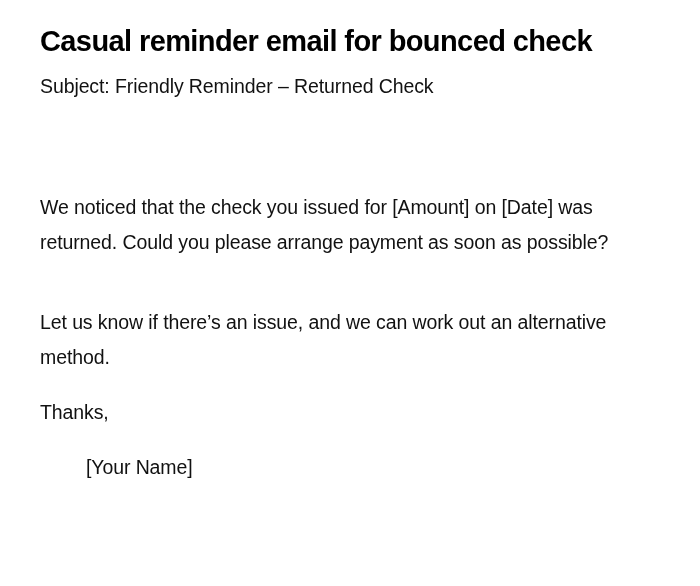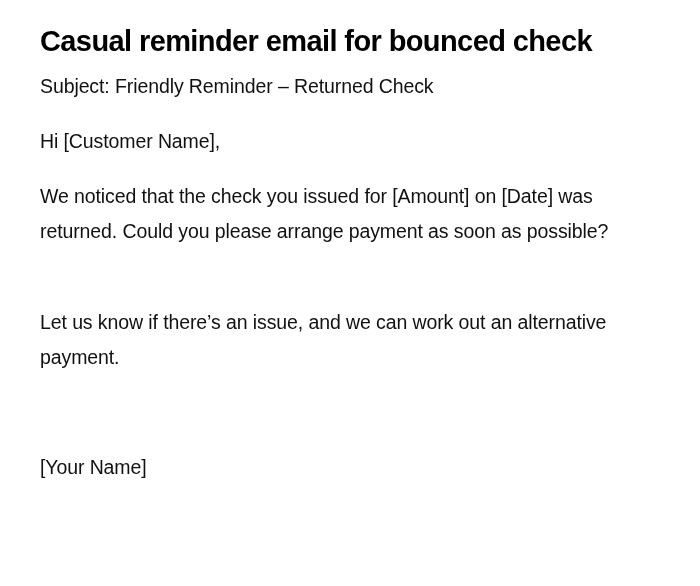--- a/index.html
+++ b/index.html
@@ -3,29 +3,29 @@
 <meta charset="utf-8">
 <style>
   html, body { margin: 0; padding: 0; background: #ffffff; }
   body { width: 700px; height: 586px; overflow: hidden; position: relative;
          font-family: "Liberation Sans", sans-serif; color: #111111; }
   .doc { position: absolute; left: 40px; top: 24px; width: 620px; }
   .title { font-size: 29px; font-weight: bold; letter-spacing: -0.6px; margin: 0; line-height: 34px; color: #000; }
   .para { font-size: 19.5px; line-height: 35px; margin: 0; letter-spacing: -0.1px; }
   .p-subject { position: absolute; top: 45px; text-align: right; }
   .p-greeting { position: absolute; top: 100px; }
-  .p-body1 { position: absolute; top: 155px; width: 600px; }
+  .p-body1 { position: absolute; top: 166px; width: 600px; }
   .p-body2 { position: absolute; top: 281px; width: 600px; }
   .p-thanks { position: absolute; top: 371px; }
-  .p-name { position: absolute; top: 426px; }
+  .p-name { position: absolute; top: 426px; margin-left: 46px; }
   .p-company { position: absolute; top: 481px; }
 </style>
 </head>
 <body>
 
 <div class="doc">
   <h1 class="title">Casual reminder email for bounced check</h1>
   <p class="para p-subject">Subject: Friendly Reminder – Returned Check</p>
-  <p class="para p-greeting">Hi [Customer Name],</p>
   <p class="para p-body1">We noticed that the check you issued for [Amount] on [Date] was returned. Could you please arrange payment as soon as possible?</p>
-  <p class="para p-body2">Let us know if there’s an issue, and we can work out an alternative payment.</p>
+  <p class="para p-body2">Let us know if there’s an issue, and we can work out an alternative method.</p>
+  <p class="para p-thanks">Thanks,</p>
   <p class="para p-name">[Your Name]</p>
 </div>
 
 </body></html>

